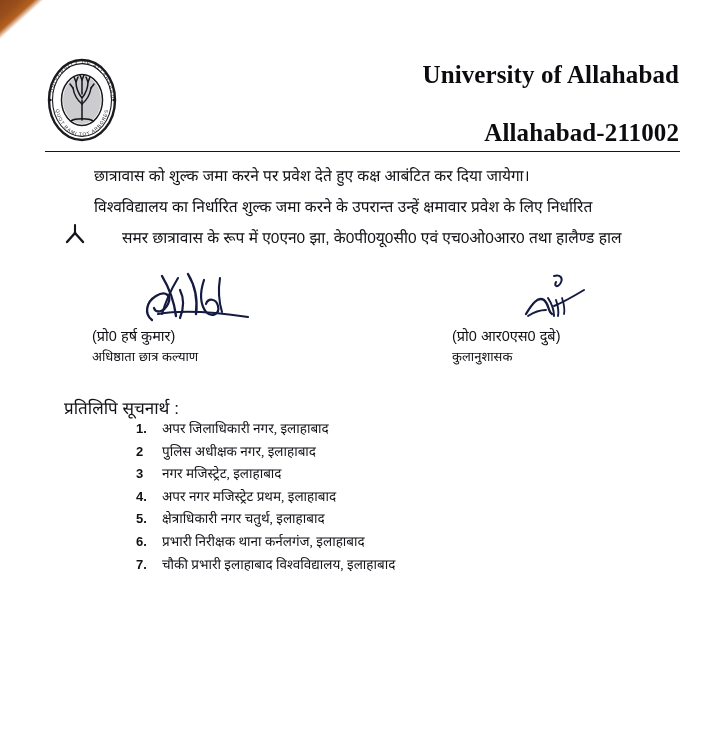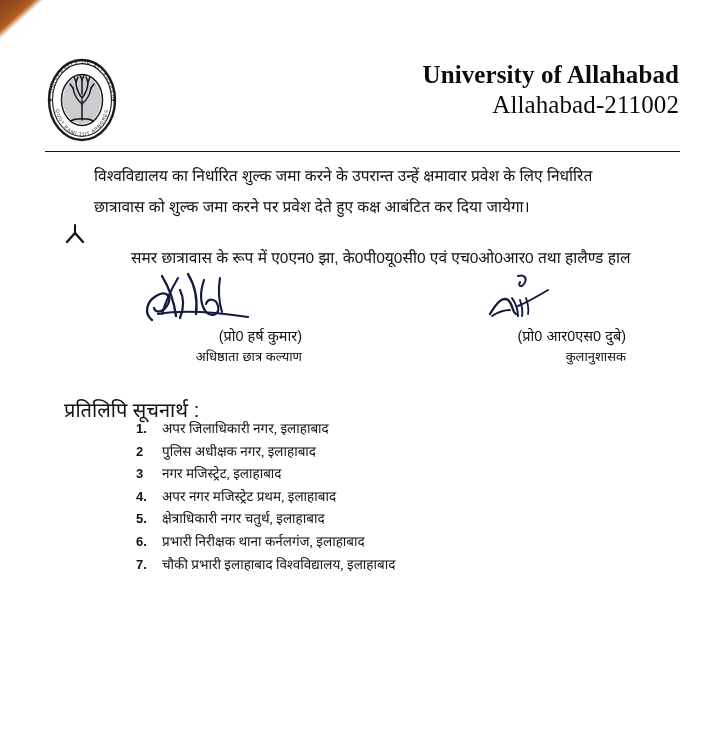--- a/index.html
+++ b/index.html
@@ -56,25 +56,26 @@
   .title-line1 {
     font-family: "Liberation Serif", serif;
     font-weight: bold;
     font-size: 25px;
     letter-spacing: 0.1px;
     line-height: 1.18;
     white-space: nowrap;
   }
   .title-line2 {
     font-family: "Liberation Serif", serif;
-    font-weight: normal;
+    font-weight: bold;
     font-size: 25px;
     letter-spacing: 0.1px;
     line-height: 1.18;
     white-space: nowrap;
+    margin-top: 28px;
   }
   .rule {
     position: absolute;
     left: 45px;
     top: 151px;
     width: 635px;
     height: 0;
     border-top: 1.6px solid #15151a;
   }
   
@@ -86,43 +87,42 @@
     line-height: 31px;
     text-align: justify;
   }
   .para .ln { display: block; white-space: nowrap; }
   #para1 {
     left: 94px;
     top: 160px;
     width: 566px;
   }
   #para2 {
-    left: 131px;
+    left: 122px;
     top: 222px;
     width: 538px;
-    margin-top: 20px;
   }
   .bullet-mark {
     position: absolute;
     left: 62px;
     top: 221px;
     width: 26px;
     height: 26px;
     color: #14141c;
   }
   .bullet-mark svg { display: block; }
   
   .sig-block {
     position: absolute;
-    text-align: right;
+    text-align: left;
     color: #111116;
     font-family: "Liberation Sans", sans-serif;
   }
   #sig-left  { left: 92px;  top: 270px; width: 210px; }
-  #sig-right { left: 416px; top: 270px; width: 210px; }
+  #sig-right { left: 452px; top: 270px; width: 210px; }
   .sig-ink {
     height: 56px;
     position: relative;
   }
   .sig-ink svg {
     position: absolute;
     left: 50%;
     transform: translateX(-50%);
     top: 0;
   }
@@ -134,21 +134,21 @@
   .sig-desig {
     font-size: 13px;
     line-height: 22px;
     white-space: nowrap;
   }
   
   .cc-heading {
     position: absolute;
     left: 64px;
     top: 396px;
-    font-size: 20px;
+    font-size: 17px;
     color: #111116;
     font-family: "Liberation Sans", sans-serif;
     white-space: nowrap;
   }
   .cc-list {
     position: absolute;
     left: 136px;
     top: 418px;
     width: 520px;
     margin: 0;
@@ -217,22 +217,22 @@
 
     <div class="title-block">
       <div class="title-line1">University of Allahabad</div>
       <div class="title-line2">Allahabad-211002</div>
     </div>
   </div>
 
   <div class="rule"></div>
 
   <div class="para" id="para1">
+    <span class="ln">छात्रावास को शुल्क जमा करने पर प्रवेश देते हुए कक्ष आबंटित कर दिया जायेगा।</span>
     <span class="ln">विश्वविद्यालय का निर्धारित शुल्क जमा करने के उपरान्त उन्हें क्षमावार प्रवेश के लिए निर्धारित</span>
-    <span class="ln">छात्रावास को शुल्क जमा करने पर प्रवेश देते हुए कक्ष आबंटित कर दिया जायेगा।</span>
   </div>
 
   <div class="bullet-mark">
     <svg width="26" height="26" viewBox="0 0 26 26" xmlns="http://www.w3.org/2000/svg">
       <g stroke="#14141c" fill="none" stroke-linecap="round">
         <path d="M13,4 L13,13" stroke-width="2.1"></path>
         <path d="M13,12 L5,21" stroke-width="2.4"></path>
         <path d="M13,12 L21,21" stroke-width="2.4"></path>
       </g>
     </svg>

